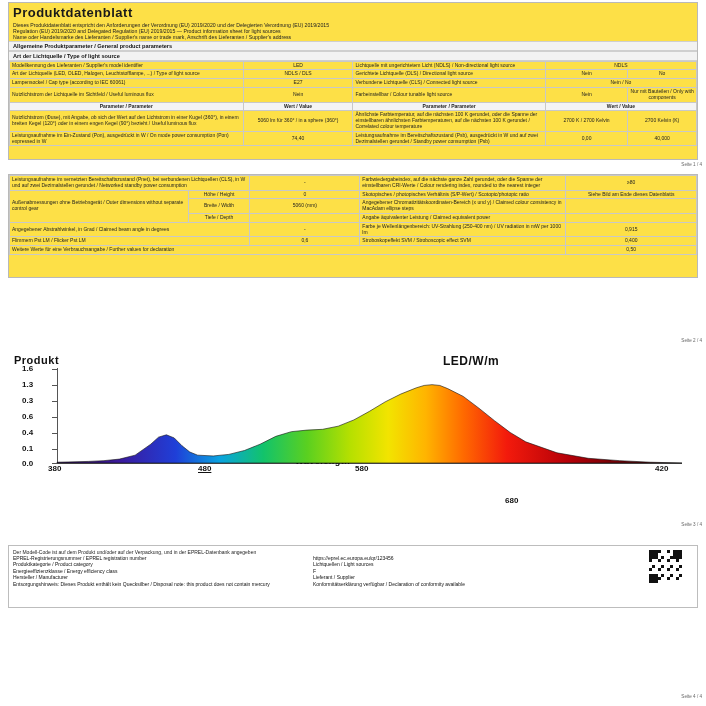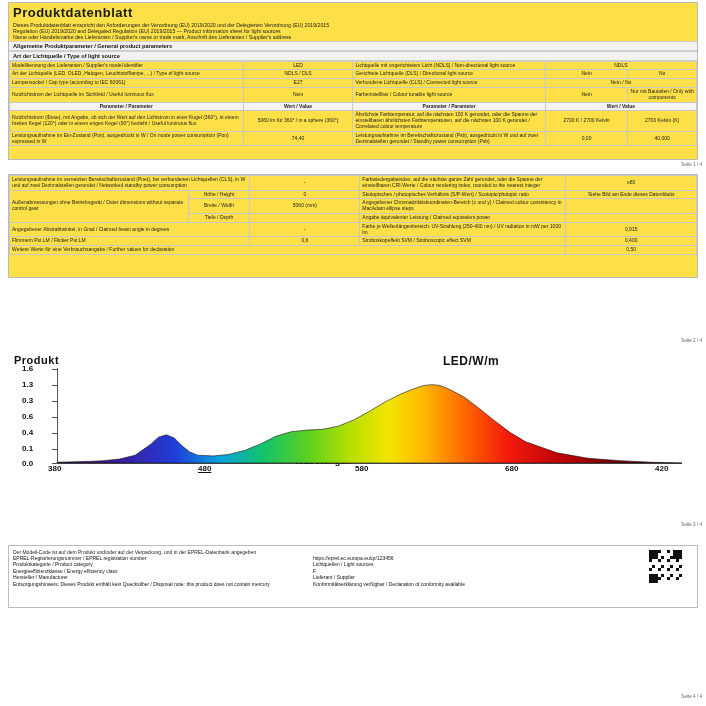--- a/index.html
+++ b/index.html
@@ -195,21 +195,21 @@
   <div class="ytickmark" style="top:33px;"></div>
   <div class="ytickmark" style="top:49px;"></div>
   <div class="ytickmark" style="top:65px;"></div>
   <div class="ytickmark" style="top:81px;"></div>
   <div class="ytickmark" style="top:97px;"></div>
   <div class="ytickmark" style="top:111px;"></div>
 
   <div class="xtick" style="left:48px;">380</div>
   <div class="xtick" style="left:198px;text-decoration:underline;">480</div>
   <div class="xtick" style="left:355px;">580</div>
-  <div class="xtick" style="left:505px;">680</div>
+  <div class="xtick" style="left:505px;margin-top:32px;">680</div>
   <div class="xtick" style="left:655px;">420</div>
 
   <div class="chart-xlabel">Wavelength</div>
 
   <svg id="spd-svg" width="706" height="130" style="position:absolute;left:0;top:0;">
     <defs>
       <linearGradient id="spec" x1="0" y1="0" x2="1" y2="0">
         <stop offset="0.00" stop-color="#2b0a4d"></stop>
         <stop offset="0.10" stop-color="#3b1a9c"></stop>
         <stop offset="0.19" stop-color="#1f3fd8"></stop>

